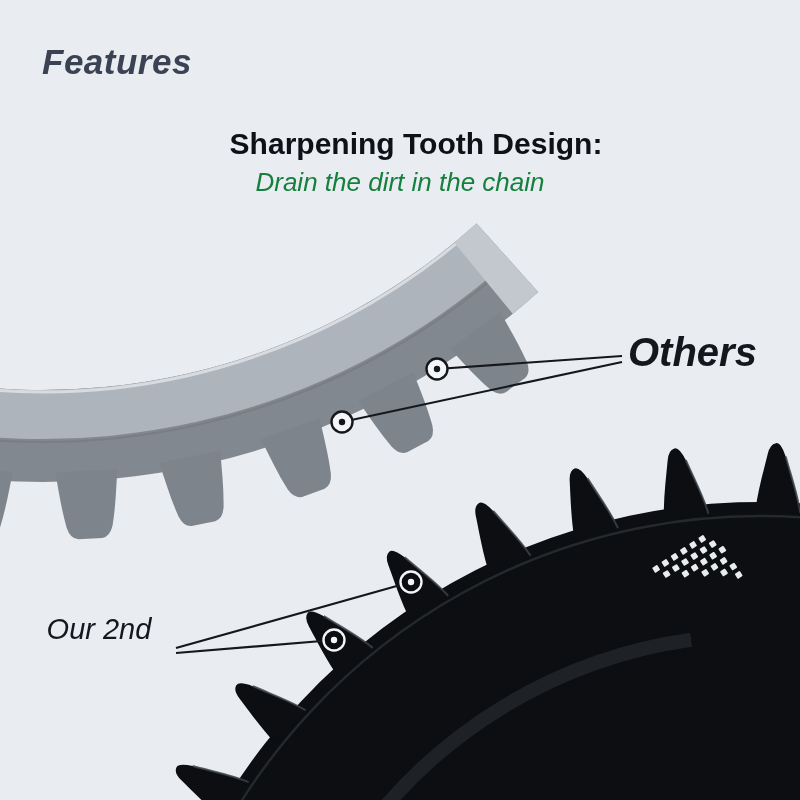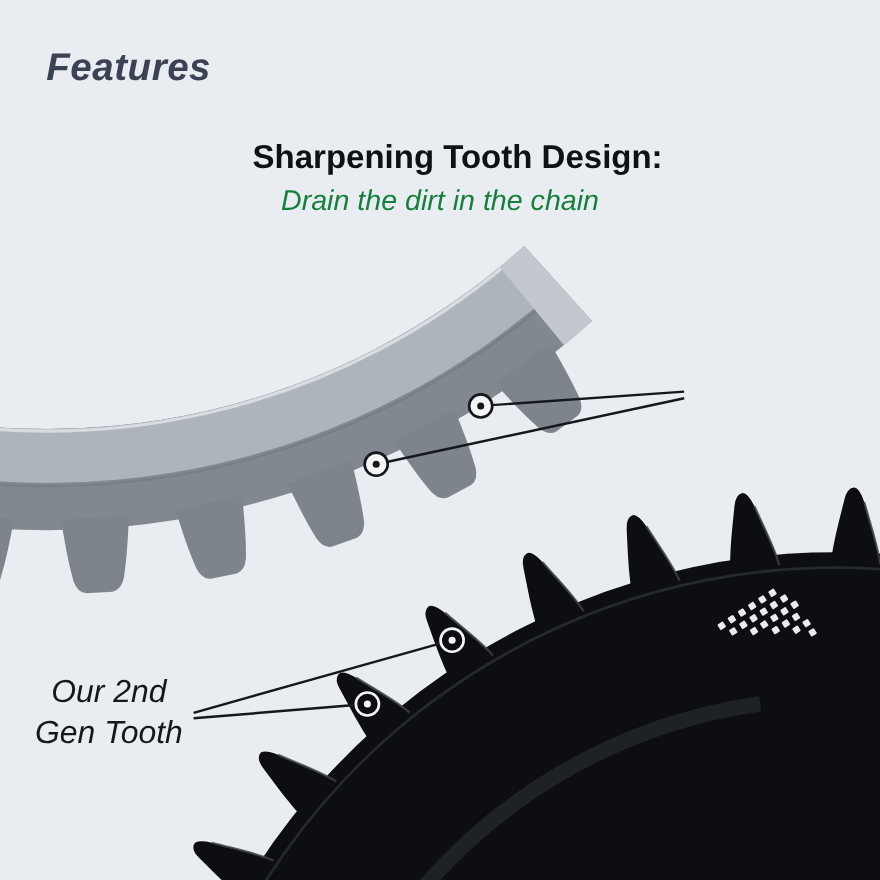--- a/index.html
+++ b/index.html
@@ -98,18 +98,18 @@
         <circle cx="411" cy="582" r="10.5" fill="#0c0e11" stroke="#f3f5f7" stroke-width="2.4"></circle>
         <circle cx="411" cy="582" r="3.2" fill="#f3f5f7"></circle>
         <circle cx="334" cy="640" r="10.5" fill="#0c0e11" stroke="#f3f5f7" stroke-width="2.4"></circle>
         <circle cx="334" cy="640" r="3.2" fill="#f3f5f7"></circle>
       </g>
   </svg>
 
   <div class="features">Features</div>
   <div class="title">Sharpening Tooth Design:</div>
   <div class="subtitle">Drain the dirt in the chain</div>
+  <div class="others-label">Others</div>
   <div class="ours-label">
     <div>Our 2nd</div>
-    <div>Gen Tooth</div>
   </div>
 
 </div>
 
 </body></html>

